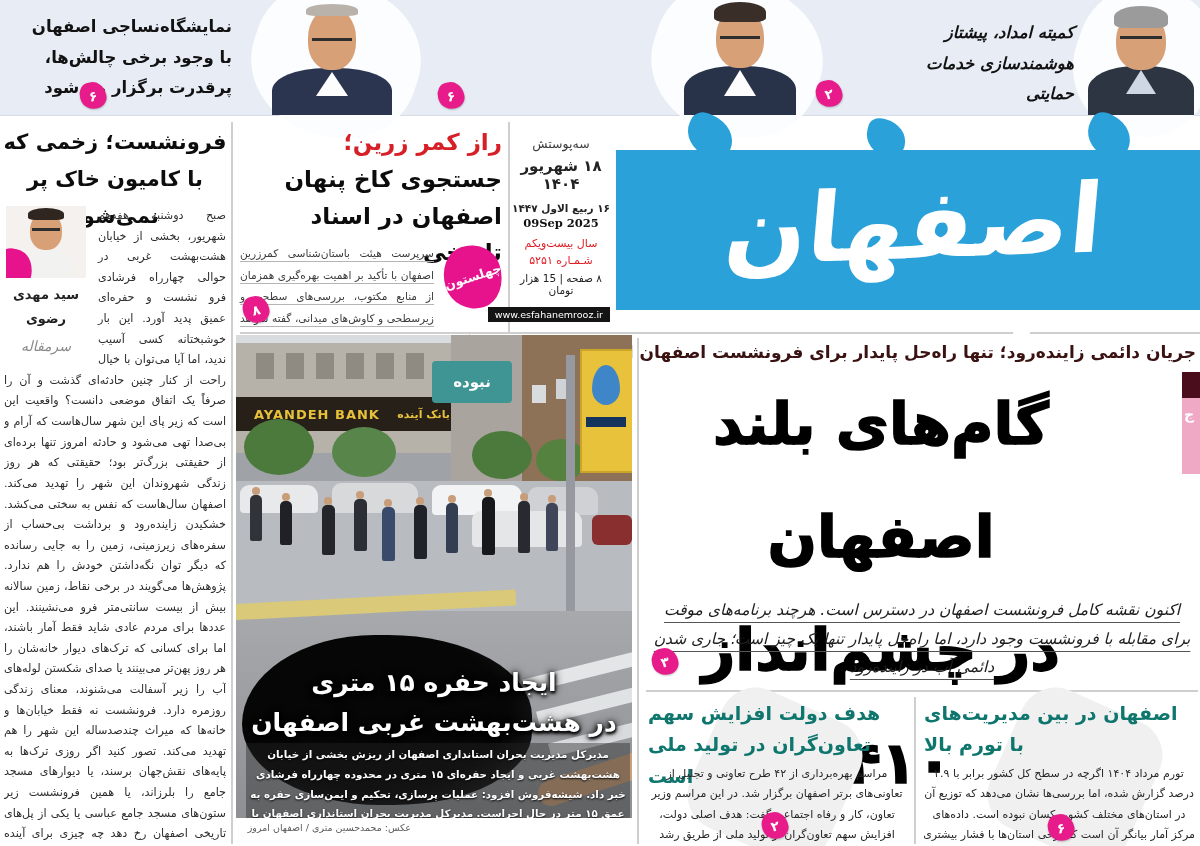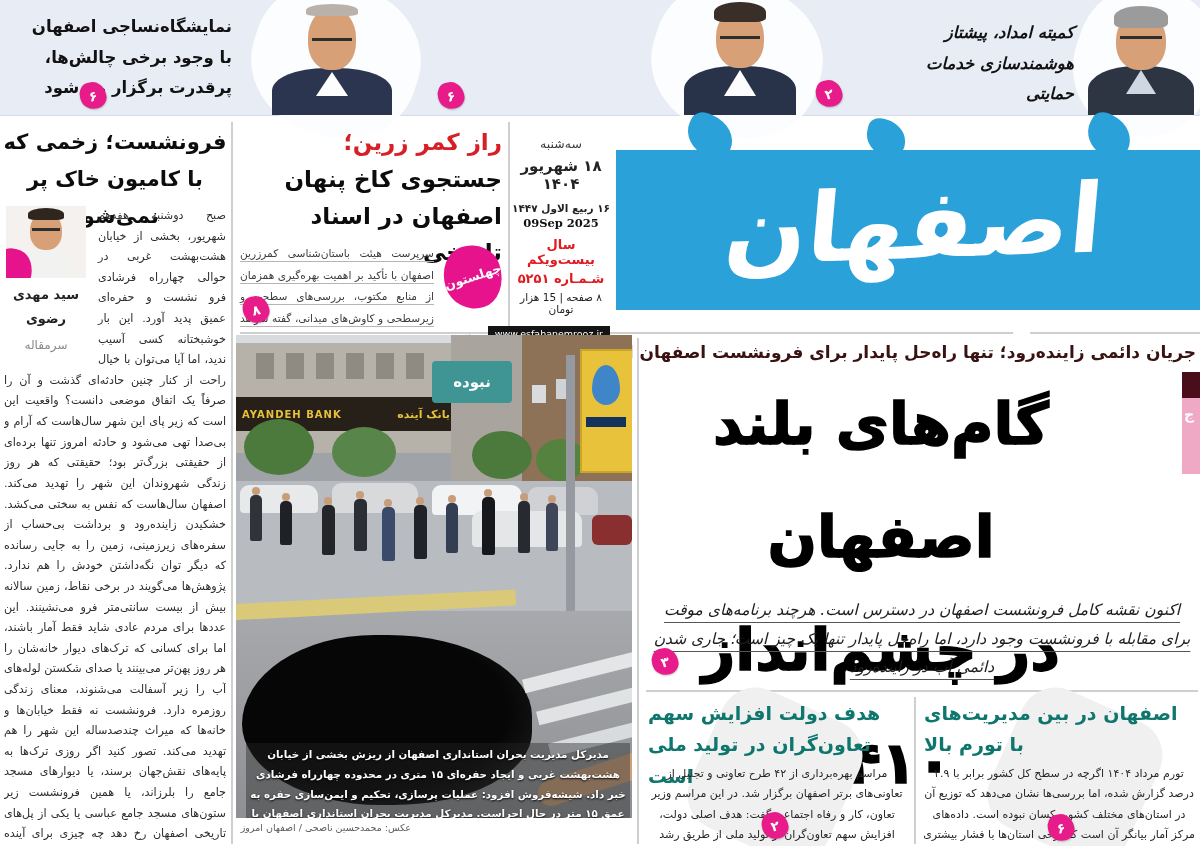--- a/index.html
+++ b/index.html
@@ -18,33 +18,33 @@
             border-radius:46% 54% 48% 52%/52% 44% 56% 48%;margin:2px 0 6px 10px;}
   
   .dv{position:absolute;background:#cfcfcf;}
   
   .ed-title{position:absolute;left:2px;top:124px;width:226px;text-align:center;font-weight:700;font-size:21px;line-height:1.75;color:#0d0d0d;}
   .ed-body{position:absolute;left:4px;top:206px;width:222px;height:634px;overflow:hidden;
            font-size:11.2px;line-height:1.84;text-align:justify;color:#2d2d2d;}
   .ed-card{float:left;width:84px;margin:0 10px 6px 0;text-align:center;direction:rtl;}
   .ed-photo{position:relative;width:80px;height:72px;background:#f4f1ee;overflow:hidden;margin:0 auto;}
   .ed-name{font-size:13px;font-weight:700;color:#222;margin-top:5px;}
-  .ed-rubric{font-size:12px;color:#8a8a8a;margin-top:3px;}
+  .ed-rubric{font-size:14px;color:#8a8a8a;margin-top:3px;font-style:italic;}
   
   .sf-title{position:absolute;left:248px;top:124px;width:254px;text-align:right;font-weight:700;font-size:23px;line-height:1.6;color:#0c0c0c;}
   .sf-red{color:#d61f26;}
   .sf-summary{position:absolute;left:240px;top:243px;width:262px;font-size:10.6px;line-height:2.05;text-align:justify;color:#3c3c3c;
               text-decoration:underline;text-decoration-color:#b5b5b5;text-underline-offset:4px;}
   
   .mh-date{position:absolute;left:512px;top:136px;width:98px;text-align:center;}
   .mh-w{font-size:12.5px;color:#3a3a3a;margin-bottom:6px;}
   .mh-d{font-size:15px;font-weight:700;color:#222;margin-bottom:9px;}
   .mh-h{font-size:10.5px;font-weight:700;color:#222;margin-bottom:2px;}
   .mh-e{font-size:11.5px;font-weight:700;color:#111;direction:ltr;margin-bottom:7px;font-family:"DejaVu Serif",serif;}
-  .mh-r{font-size:13px;font-weight:700;color:#e11b22;margin-bottom:4px;}
+  .mh-r{font-size:11px;font-weight:400;color:#e11b22;margin-bottom:4px;}
   .mh-p{font-size:10.5px;color:#222;margin:5px 0 7px;}
   .mh-web{display:inline-block;background:#141414;color:#fff;font-size:9.5px;direction:ltr;padding:2px 7px;}
   .logo-band{position:absolute;left:616px;top:150px;width:584px;height:160px;background:#2ba1d9;overflow:visible;}
   .logo-text{position:absolute;left:0;top:8px;width:100%;text-align:center;color:#fff;font-weight:700;font-size:96px;
              transform:skewX(-7deg) rotate(-2deg);letter-spacing:-4px;line-height:1.4;}
   .logo-stroke{position:absolute;background:#2ba1d9;border-radius:30% 60% 40% 60%;}
   
   .lead-kicker{position:absolute;left:644px;top:342px;width:552px;text-align:center;font-weight:700;font-size:17px;color:#3a1212;white-space:nowrap;}
   .lead-h{position:absolute;left:652px;top:368px;width:458px;text-align:center;font-weight:700;color:#000;
           font-size:58px;line-height:1.95;letter-spacing:-2px;-webkit-text-stroke:1.5px #000;}
@@ -144,21 +144,21 @@
     <span class="sf-red">راز کمر زرین؛</span>
     <span>جستجوی کاخ پنهان اصفهان در اسناد تاریخی</span>
   </div>
   <div class="sf-summary">
     <span class="tag-blob" style="text-decoration:none;">چهلستون</span>
     <span>سرپرست هیئت باستان‌شناسی کمرزرین اصفهان با تأکید بر اهمیت بهره‌گیری همزمان از منابع مکتوب، بررسی‌های سطحی و زیرسطحی و کاوش‌های میدانی، گفته شواهد به‌دست‌آمده در این محوطه فرضیه وجود بناهای فاخر سلجوقی یا دیلمی را تقویت می‌کند.</span>
   </div>
   <div class="badge" style="left:243px;top:296px;">۸</div>
 
   <div class="mh-date">
-    <div class="mh-w">سه‌شنبه</div>
+    <div class="mh-w">سه‌پوستش</div>
     <div class="mh-d">۱۸ شهریور ۱۴۰۴</div>
     <div class="mh-h">۱۶ ربیع الاول ۱۴۴۷</div>
     <div class="mh-e">09Sep 2025</div>
     <div class="mh-r">سال بیست‌ویکم</div>
     <div class="mh-r">شـمـاره ۵۲۵۱</div>
     <div class="mh-p">۸ صفحه | 15 هزار تومان</div>
     <div class="mh-web">www.esfahanemrooz.ir</div>
   </div>
   <div class="logo-band">
     <div class="logo-stroke" style="left:70px;top:-34px;width:48px;height:40px;transform:rotate(24deg);"></div>
@@ -190,21 +190,21 @@
   <div class="bb-title" style="left:924px;top:698px;width:270px;">اصفهان در بین مدیریت‌های با تورم بالا</div>
   <div class="bb-body" style="left:922px;top:764px;width:274px;">تورم مرداد ۱۴۰۴ اگرچه در سطح کل کشور برابر با ۲.۹ درصد گزارش شده، اما بررسی‌ها نشان می‌دهد که توزیع آن در استان‌های مختلف کشور یکسان نبوده است. داده‌های مرکز آمار بیانگر آن است که برخی استان‌ها با فشار بیشتری از افزایش قیمت‌ها مواجه شده‌اند ...</div>
   <div class="badge" style="left:1048px;top:814px;">۶</div>
 
   <div class="scene">
 
     <div class="sc" style="left:0;top:0;width:100%;height:40px;background:#d9dcdf;"></div>
     <div class="sc" style="left:0;top:8px;width:215px;height:110px;background:#b7b2a9;"></div>
     <div class="sc" style="left:20px;top:18px;width:170px;height:26px;background:repeating-linear-gradient(90deg,#8f8a82 0 18px,#b7b2a9 18px 30px);"></div>
     <div class="sc" style="left:0;top:62px;width:208px;height:34px;background:#262019;color:#e8c13a;font-weight:700;font-size:11px;display:flex;align-items:center;justify-content:space-between;padding:0 6px;direction:ltr;">
-      <span style="font-size:10px;letter-spacing:1px;">AYANDEH BANK</span>
+      <span style="font-size:13px;letter-spacing:1px;margin-left:12px;">AYANDEH BANK</span>
       <span>بانک آینده</span>
     </div>
     <div class="sc" style="left:215px;top:0;width:80px;height:150px;background:#a9a59e;"></div>
     <div class="sc" style="left:196px;top:26px;width:80px;height:42px;background:#3f9494;border-radius:4px;display:flex;align-items:center;justify-content:center;color:#fff;font-weight:700;font-size:15px;">
       <span>نبوده</span>
     </div>
     <div class="sc" style="left:286px;top:0;width:110px;height:150px;background:#8d7257;"></div>
     <div class="sc" style="left:296px;top:50px;width:14px;height:18px;background:#d9dcdf;"></div>
     <div class="sc" style="left:320px;top:44px;width:16px;height:20px;background:#cfd3d6;"></div>
 
@@ -239,17 +239,21 @@
     </div>
 
     <div class="sc" style="left:0;top:276px;width:100%;height:207px;background:linear-gradient(#a7a9ac,#8e9093);"></div>
     <div class="sc" style="left:-10px;top:262px;width:290px;height:16px;background:#d9c979;transform:rotate(-3deg);"></div>
     <div class="sc" style="left:6px;top:300px;width:290px;height:170px;background:radial-gradient(ellipse at 45% 45%,#060606 60%,#2a2a2a 100%);border-radius:48% 52% 50% 50%/55% 50% 45% 50%;"></div>
     <div class="sc" style="left:286px;top:330px;width:120px;height:14px;background:#f0f1f2;transform:rotate(-14deg);opacity:.85;"></div>
     <div class="sc" style="left:300px;top:362px;width:120px;height:14px;background:#eceef0;transform:rotate(-14deg);opacity:.85;"></div>
     <div class="sc" style="left:312px;top:394px;width:120px;height:14px;background:#e9ebed;transform:rotate(-14deg);opacity:.8;"></div>
     <div class="sc" style="left:300px;top:432px;width:110px;height:26px;background:#caa17c;border-radius:14px 6px 6px 14px;transform:rotate(-18deg);"></div>
 
+    <div class="ph-title">
+      <div>ایجاد حفره ۱۵ متری</div>
+      <div>در هشت‌بهشت غربی اصفهان</div>
+    </div>
     <div class="ph-cap">مدیرکل مدیریت بحران استانداری اصفهان از ریزش بخشی از خیابان هشت‌بهشت غربی و ایجاد حفره‌ای ۱۵ متری در محدوده چهارراه فرشادی خبر داد. شیشه‌فروش افزود: عملیات پر‌سازی، تحکیم و ایمن‌سازی حفره به عمق ۱۵ متر در حال اجراست. مدیرکل مدیریت بحران استانداری اصفهان با اشاره به موقعیت دستگاه حفاری تونل خط ۲ مترو در ایستگاه چهارراه فلسطین بیان کرد: علت‌یابی حادثه و بررسی تأثیر احتمالی دستگاه حفار بر ایجاد این ریزش در دست انجام است.</div>
   </div>
-  <div class="credit">عکس: محمدحسین ناصحی / اصفهان امروز</div>
+  <div class="credit">عکس: محمدحسین متری / اصفهان امروز</div>
 
 </div>
 
 </body></html>

